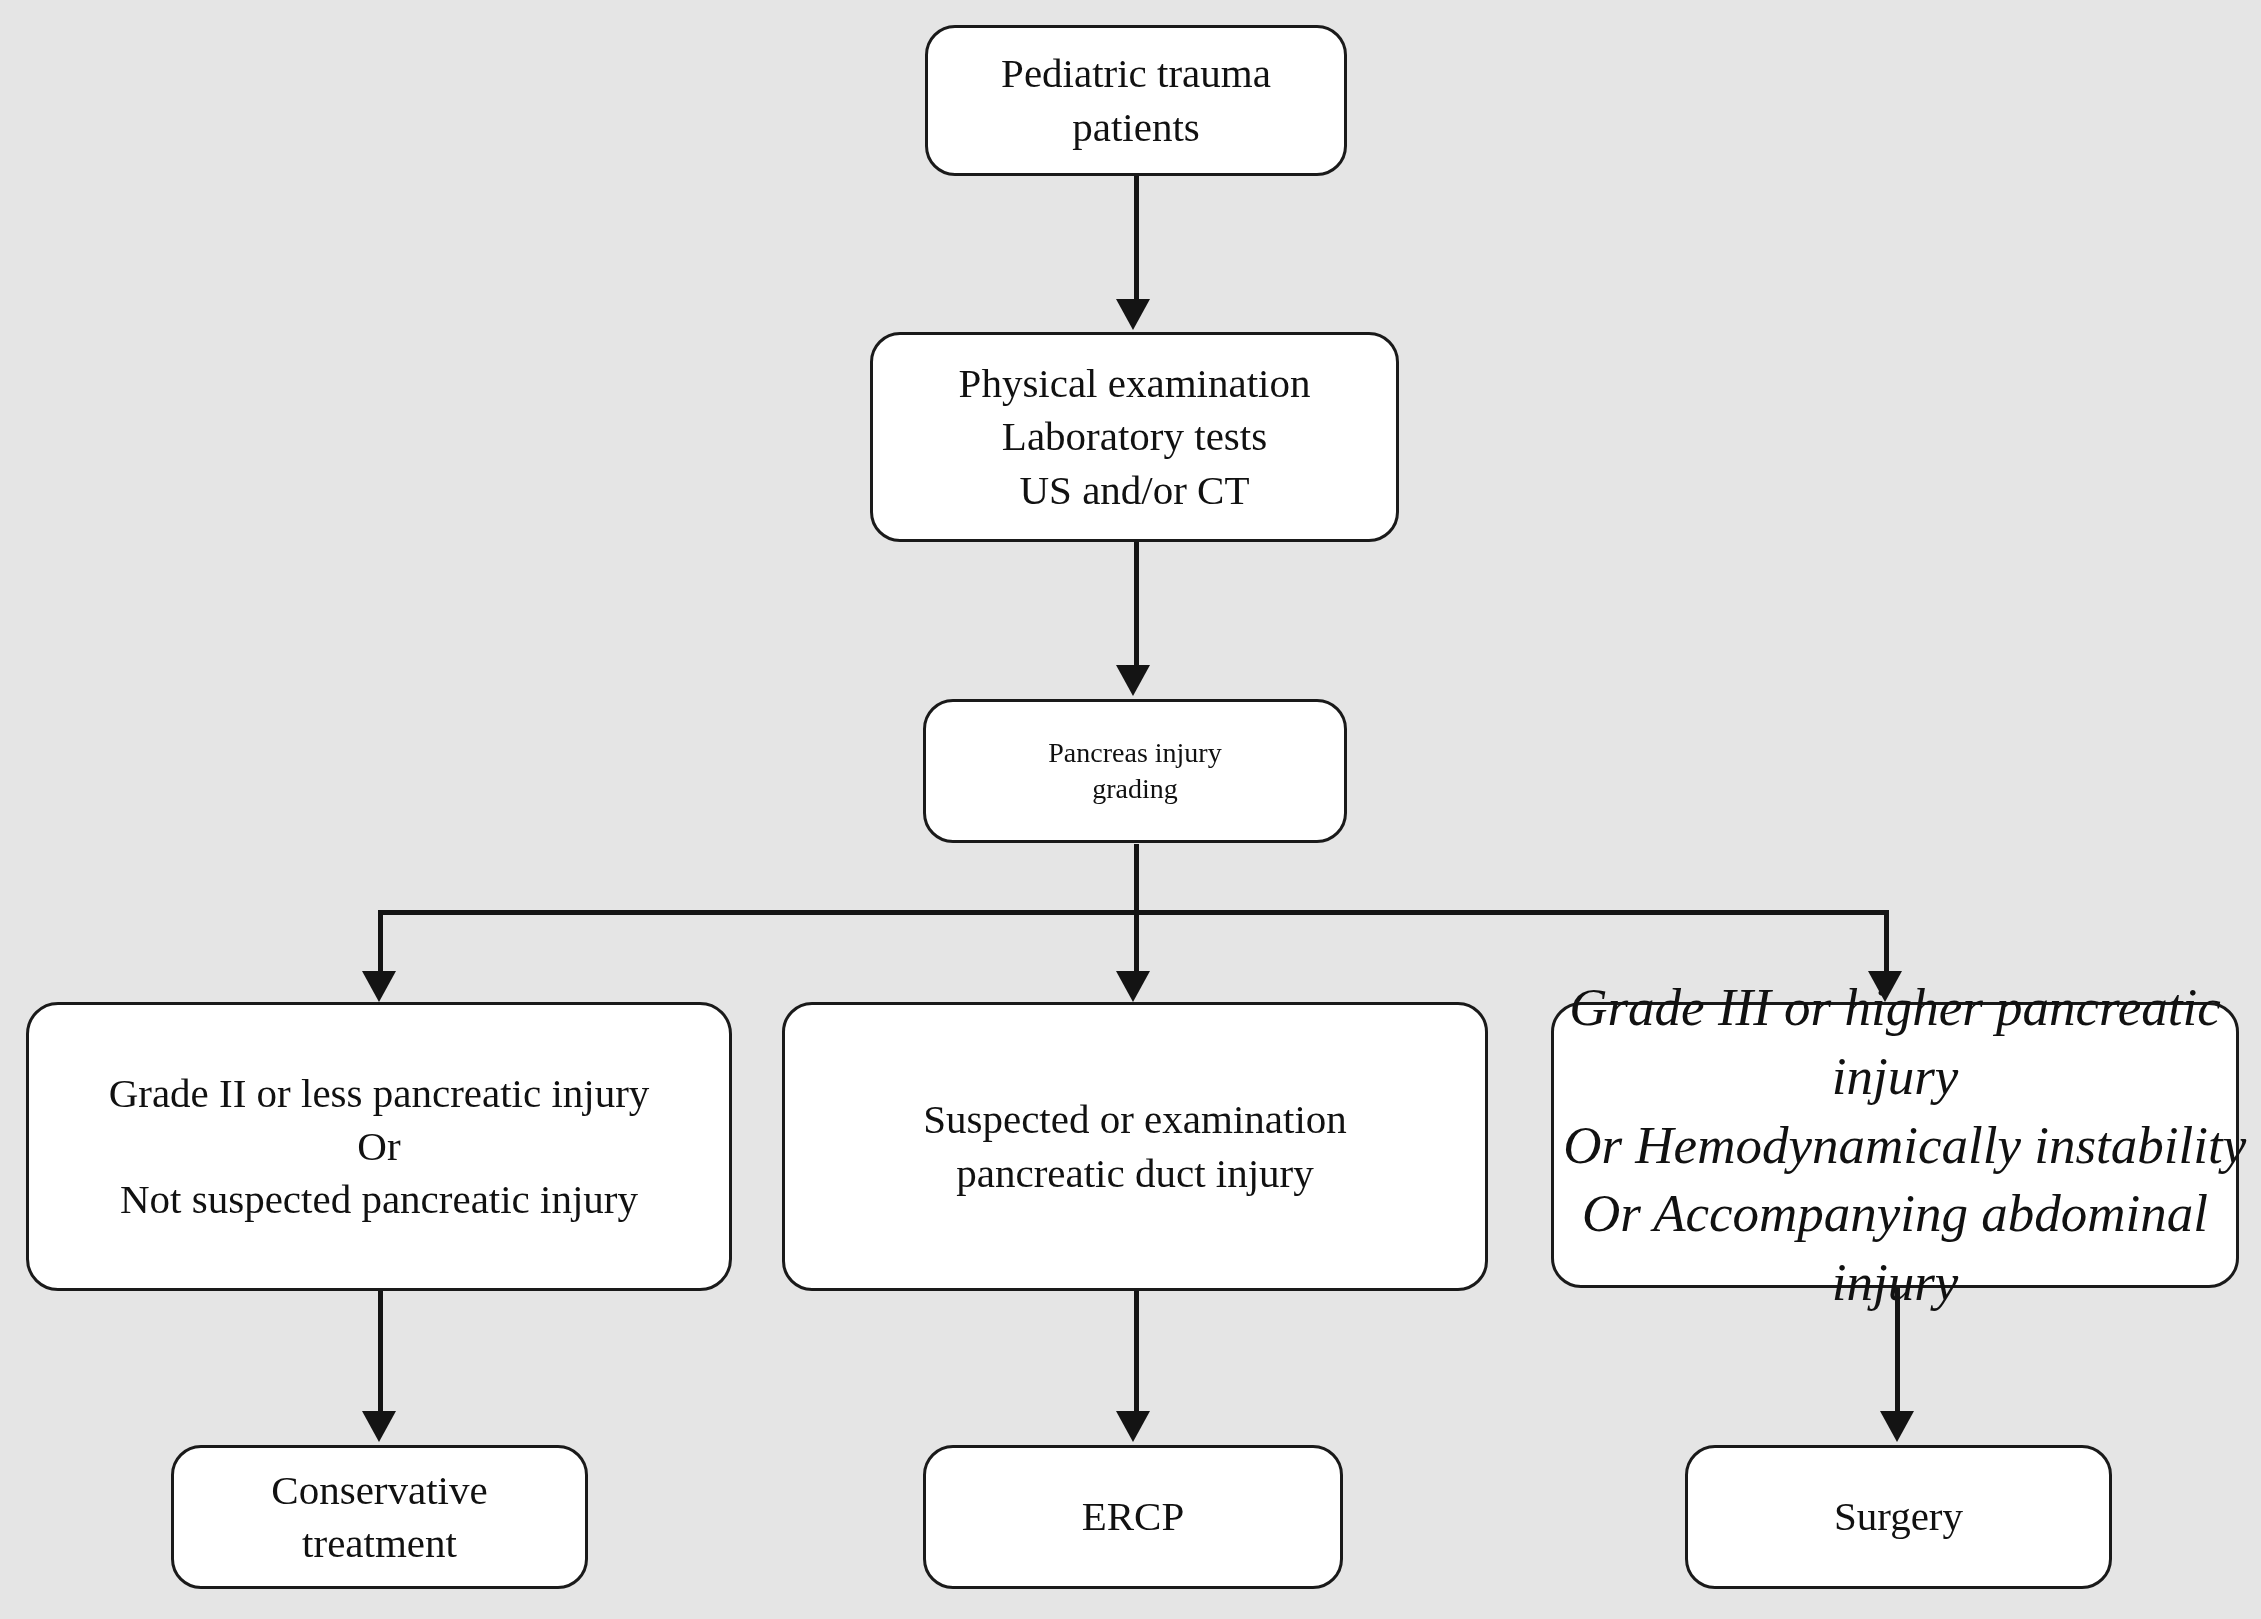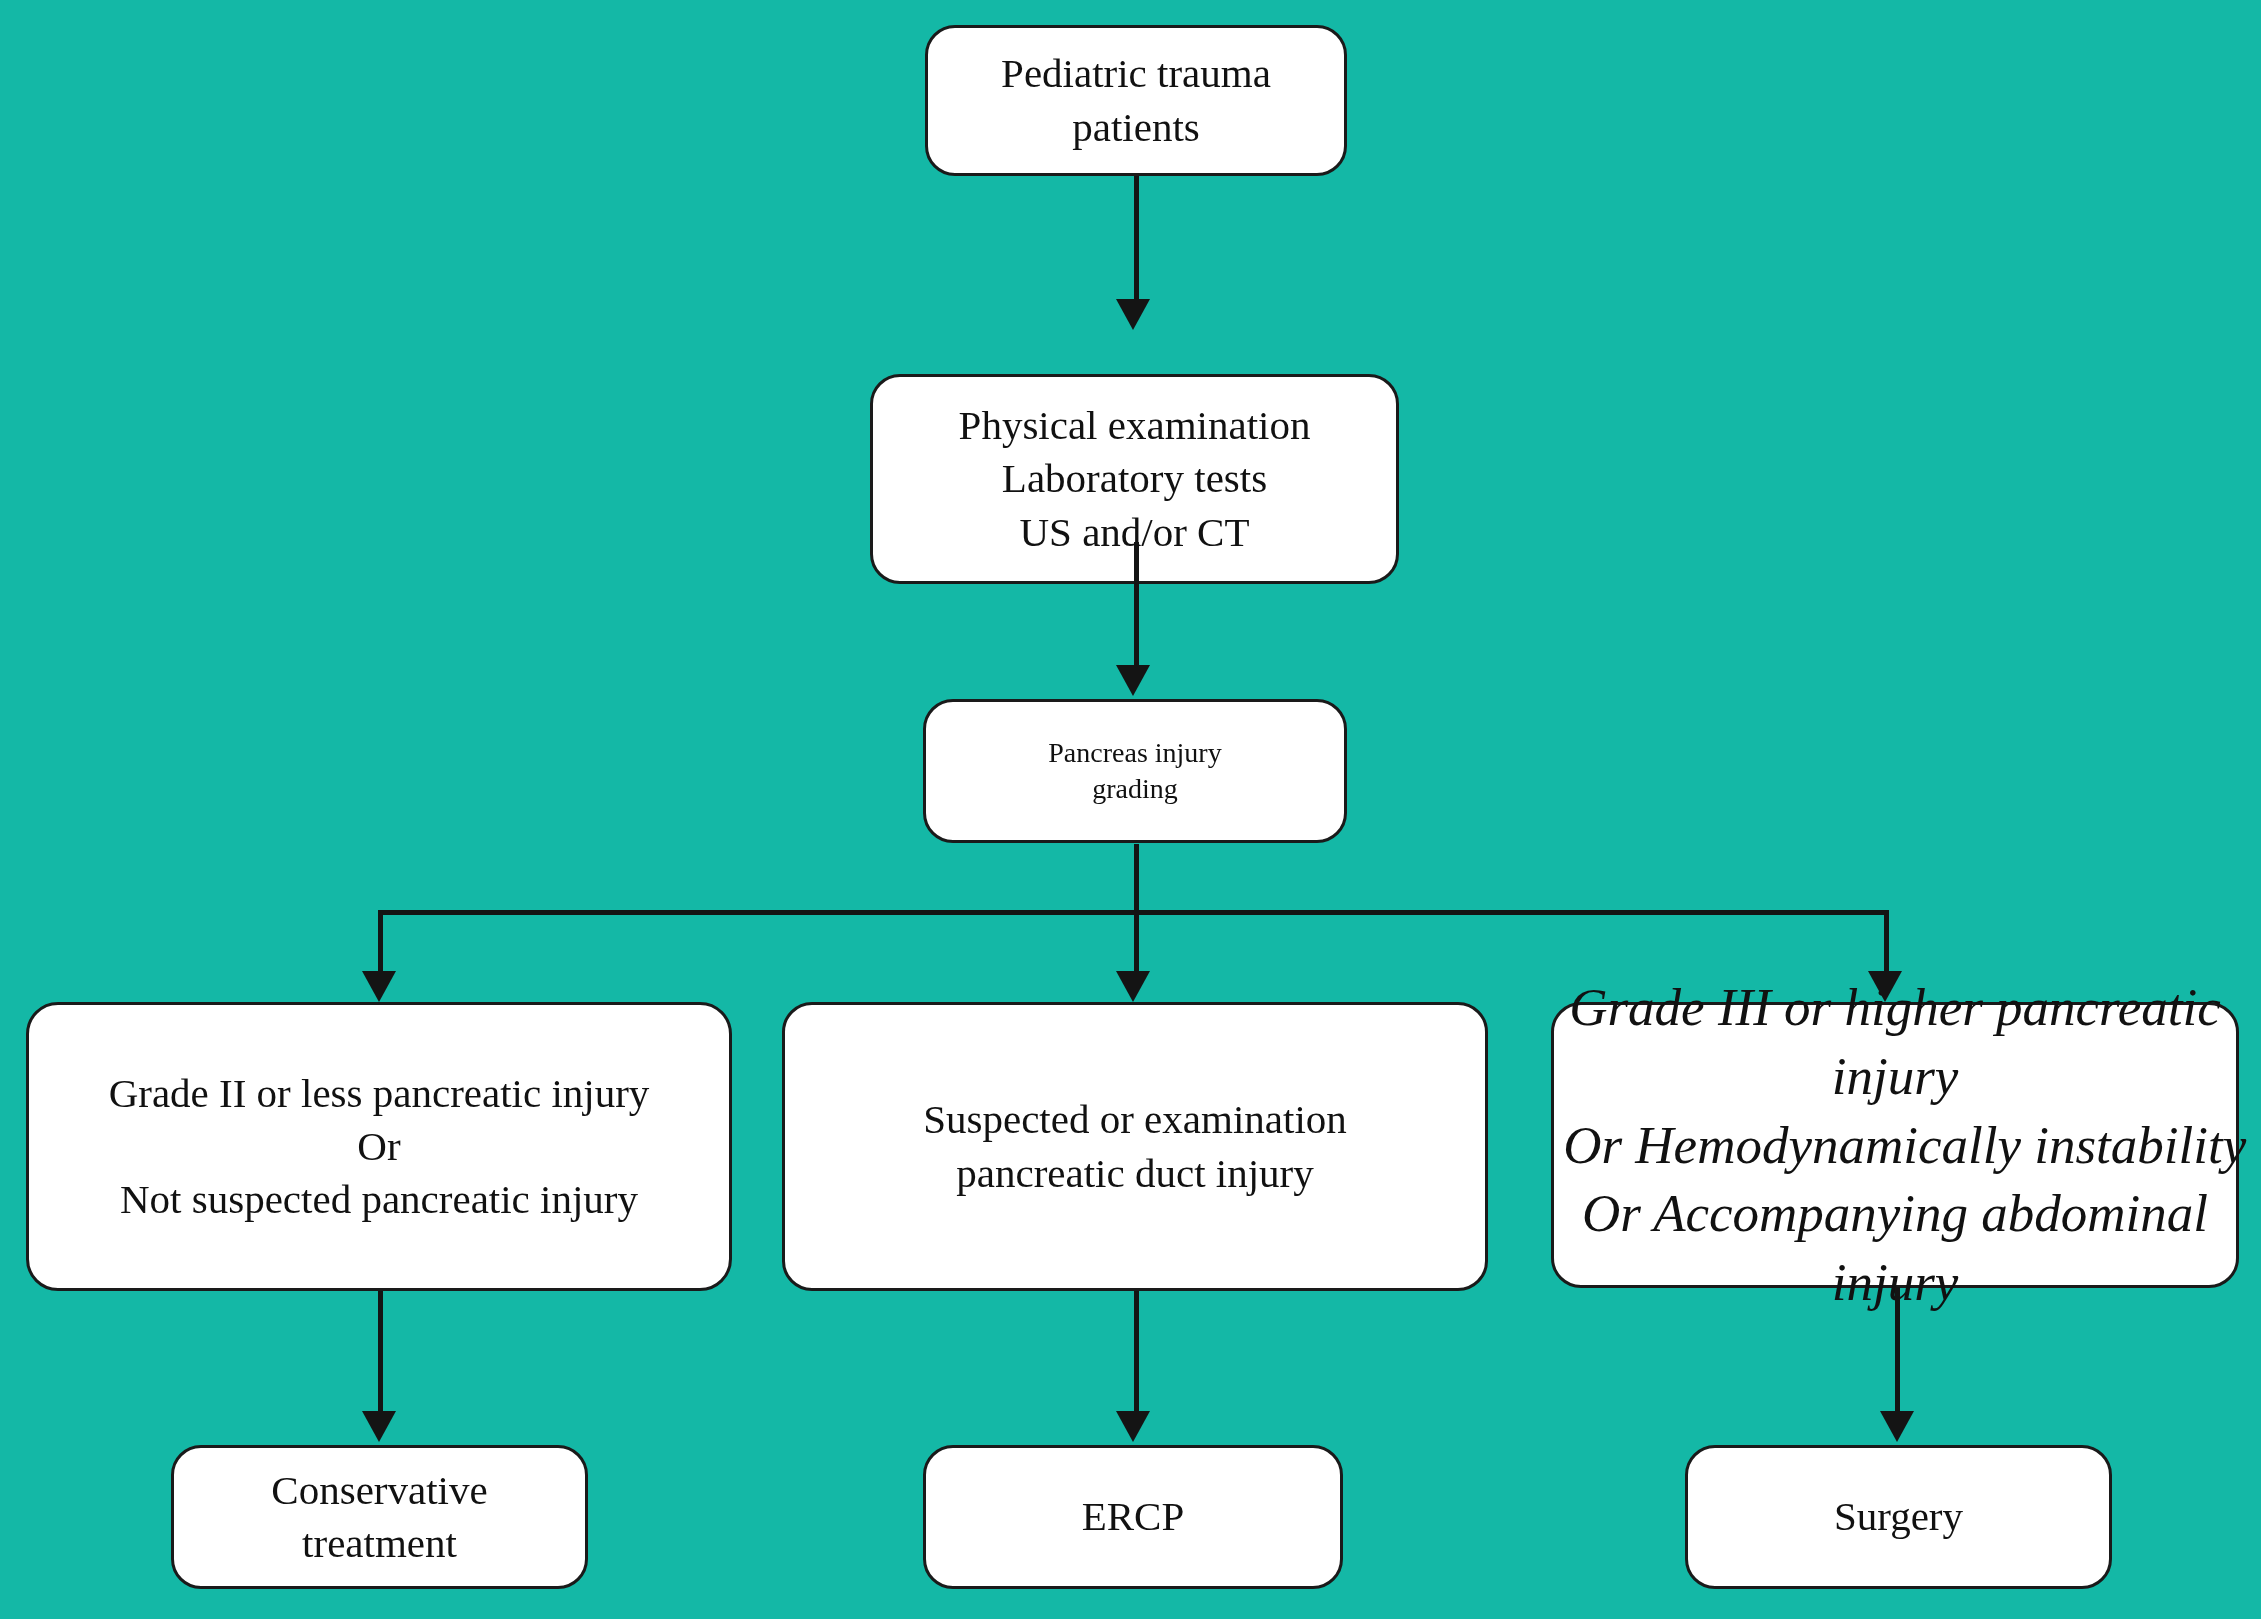--- a/index.html
+++ b/index.html
@@ -9,21 +9,21 @@
     background: #ffffff;
   }
   body {
     font-family: "Liberation Serif", "DejaVu Serif", serif;
     color: #111111;
   }
   #canvas {
     position: relative;
     width: 2261px;
     height: 1620px;
-    background: #14b8a6;
+    background: #e5e5e5;
     overflow: hidden;
   }
   .node {
     position: absolute;
     box-sizing: border-box;
     border: 3.3px solid #1a1a1a;
     border-radius: 30px;
     background: #ffffff;
     display: flex;
     align-items: center;
@@ -36,21 +36,21 @@
     display: block;
     width: 100%;
   }
   .node .line {
     display: block;
     white-space: nowrap;
   }
 
   
   #n-start      { left: 925px; top: 25px;   width: 422px;  height: 151px; font-size: 41px; }
-  #n-workup     { left: 870px; top: 332px;  width: 529px;  height: 210px; font-size: 41px; margin-top: 42px; }
+  #n-workup     { left: 870px; top: 332px;  width: 529px;  height: 210px; font-size: 41px; }
   #n-grading    { left: 923px; top: 699px; width: 424px;  height: 144px; font-size: 28px; }
 
   #n-branch-left   { left: 26px;   top: 1002px; width: 706px; height: 289px; font-size: 41px; border-radius: 32px; }
   #n-branch-middle { left: 782px; top: 1002px; width: 706px; height: 289px; font-size: 41px; }
   #n-branch-right  { left: 1551px; top: 1002px; width: 688px; height: 286px; font-size: 53px; font-style: italic; }
 
   #n-outcome-left   { left: 171px;  top: 1445px; width: 417px;  height: 144px; font-size: 41px; }
   #n-outcome-middle { left: 923px; top: 1445px; width: 420px;  height: 144px; font-size: 41px; }
   #n-outcome-right  { left: 1685px; top: 1445px; width: 427px;  height: 144px; font-size: 41px; }
 

